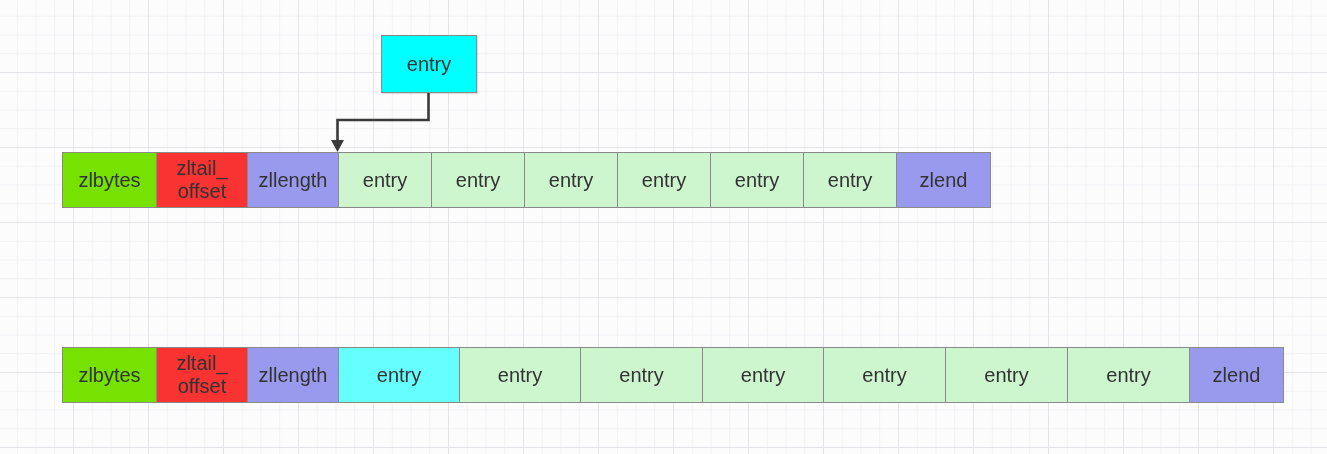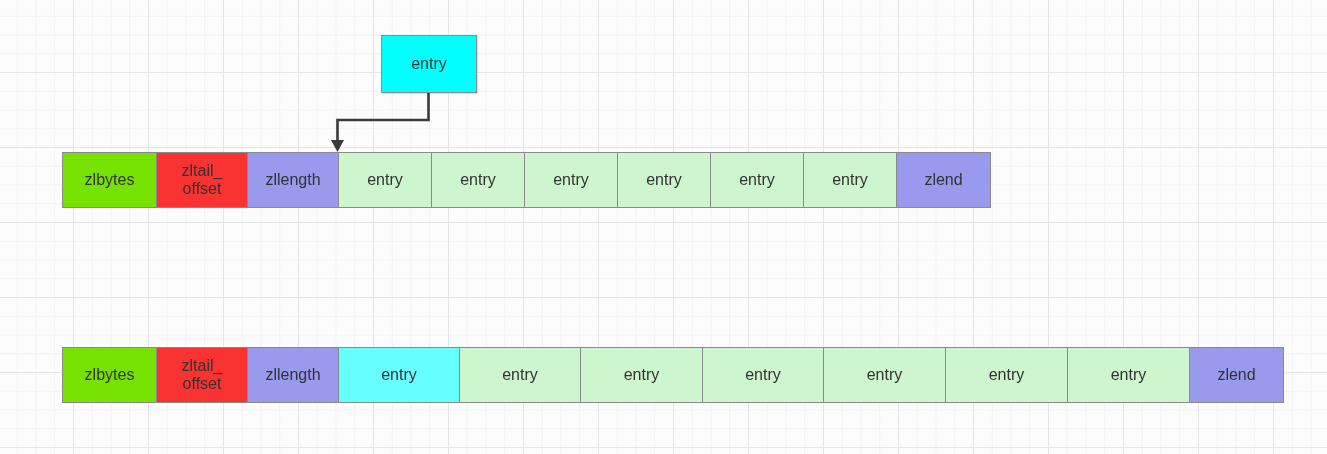--- a/index.html
+++ b/index.html
@@ -15,21 +15,21 @@
       linear-gradient(#F2F2F4 1px, transparent 1px),
       linear-gradient(90deg, #F2F2F4 1px, transparent 1px);
     background-size:75px 75px,75px 75px,18.75px 18.75px,18.75px 18.75px;
     background-position:-2px -3px,-2px -3px,-2px -3px,-2px -3px;
   }
   .node{
     position:absolute;
     box-sizing:border-box;
     border:1px solid #8A8A8A;
     display:flex;align-items:center;justify-content:center;
-    font-size:16px;color:#333;
+    font-size:20px;color:#333;
     text-align:center;
     white-space:pre-line;
     line-height:1.15;
   }
   .pointer-box{
     left:381px;top:35px;width:96px;height:58px;
     box-shadow:1px 1px 1px rgba(0,0,0,0.12);
   }
   .row{position:absolute;height:52px;}
   .row .cell{top:0;height:56px;}

